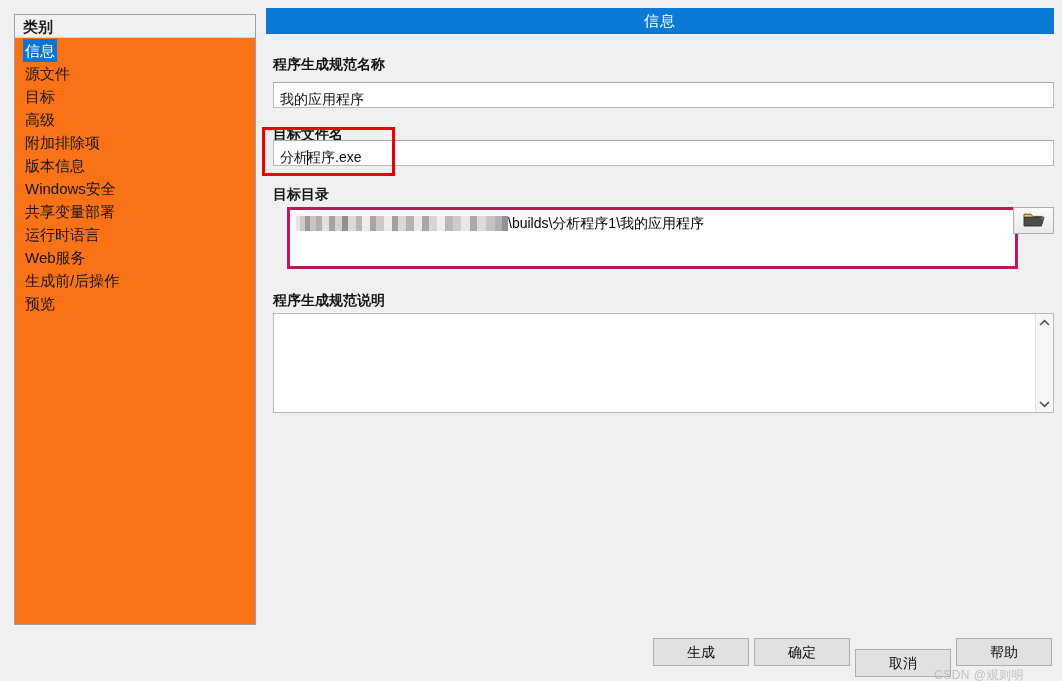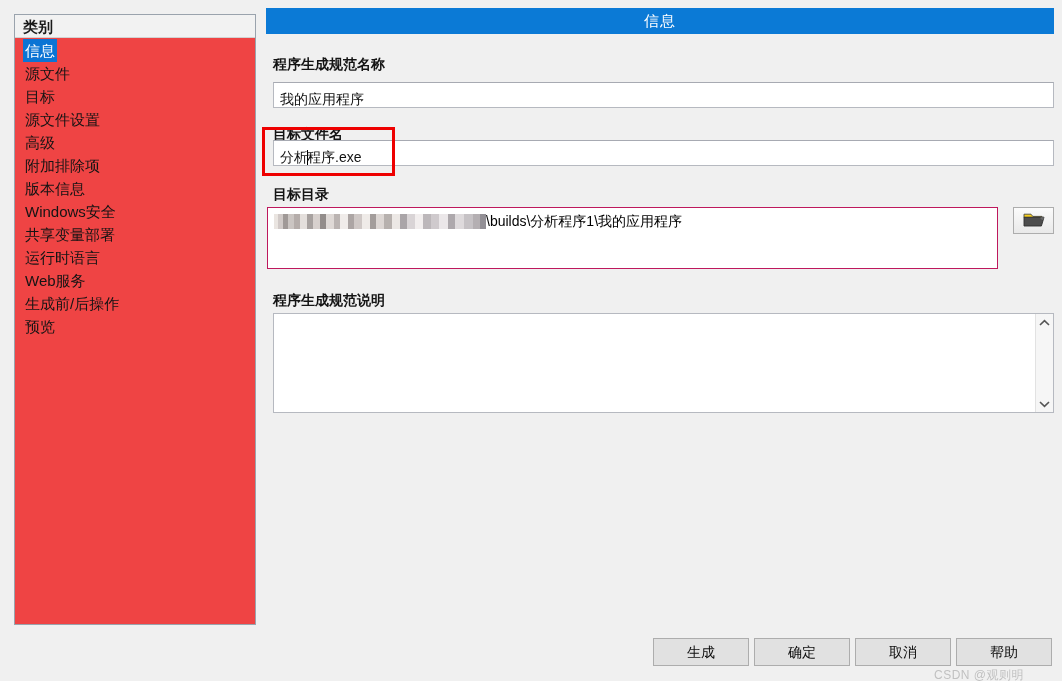--- a/index.html
+++ b/index.html
@@ -18,21 +18,21 @@
     position: relative;
   }
 
   
   #category-panel {
     position: absolute;
     left: 14px;
     top: 14px;
     width: 242px;
     height: 611px;
-    background: #ef4444;
+    background: #f97316;
     border: 1px solid #9aa3ad;
     box-sizing: border-box;
     overflow: hidden;
   }
   #category-header {
     height: 23px;
     line-height: 23px;
     background: #f2f2f2;
     border-bottom: 1px solid #d2d2d2;
     padding-left: 8px;
@@ -121,24 +121,24 @@
     width: 1px;
     height: 15px;
     background: #000;
     vertical-align: -3px;
     margin: 0 -1px;
   }
 
   
   #target-dir-label { position: absolute; left: 7px; top: 178px; }
   #target-dir-box {
-    position: absolute; left: 1px; top: 199px;
+    position: absolute; left: 21px; top: 199px;
     width: 731px; height: 62px;
     background: #ffffff;
-    border: 1px solid #be185d;
+    border: 3px solid #be185d;
     box-sizing: border-box;
     padding: 5px 6px;
     font-size: 14px;
     overflow: hidden;
     white-space: nowrap;
   }
   #redacted-path {
     display: inline-block;
     width: 212px;
     height: 15px;
@@ -236,21 +236,21 @@
     text-align: center;
     background: #e1e1e1;
     border: 1px solid #adadad;
     box-sizing: border-box;
     font-size: 14px;
     color: #0d0d0d;
     cursor: default;
   }
   #btn-generate { left: 653px; }
   #btn-ok       { left: 754px; }
-  #btn-cancel   { left: 855px; }
+  #btn-cancel   { left: 855px; margin-top: 11px; }
   #btn-help     { left: 956px; }
 
   
   #watermark {
     position: absolute;
     left: 934px;
     top: 667px;
     font-size: 12px;
     color: #b9b9b9;
     opacity: 0.85;
@@ -266,23 +266,20 @@
   <div id="category-header">类别</div>
   <div id="category-list">
     <div class="cat-item selected">
       <span class="cat-text">信息</span>
     </div>
     <div class="cat-item">
       <span class="cat-text">源文件</span>
     </div>
     <div class="cat-item">
       <span class="cat-text">目标</span>
-    </div>
-    <div class="cat-item">
-      <span class="cat-text">源文件设置</span>
     </div>
     <div class="cat-item">
       <span class="cat-text">高级</span>
     </div>
     <div class="cat-item">
       <span class="cat-text">附加排除项</span>
     </div>
     <div class="cat-item">
       <span class="cat-text">版本信息</span>
     </div>

